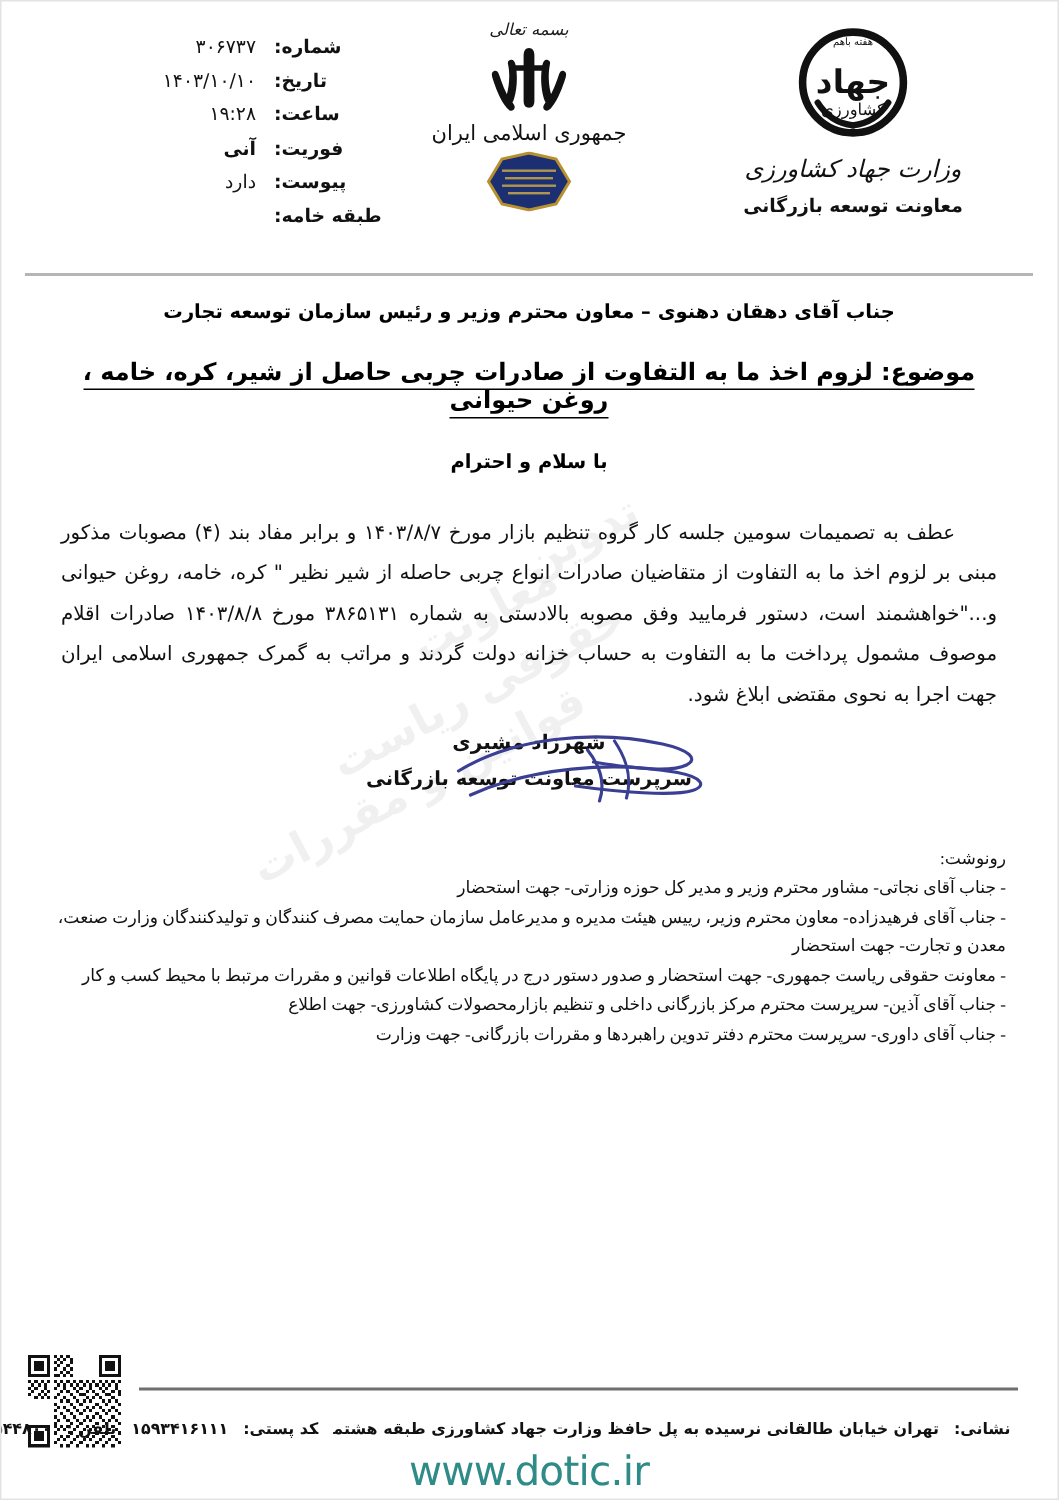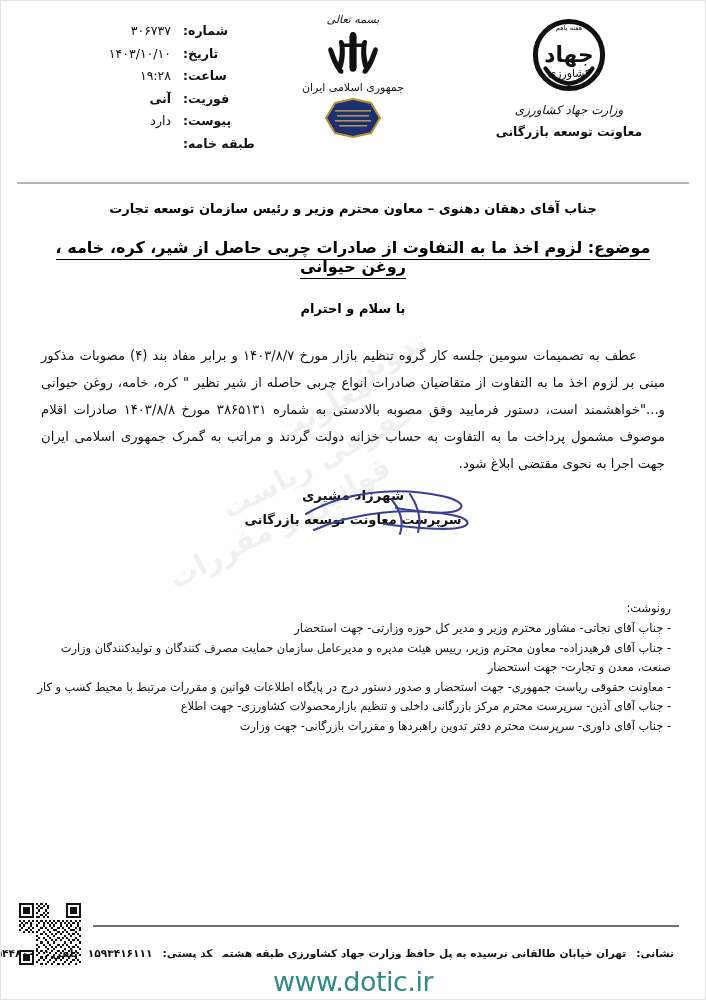--- a/index.html
+++ b/index.html
@@ -95,21 +95,21 @@
     font-size: 11px;
     color: #1a1a1a;
     margin-top: 2px;
     font-style: italic;
   }
   .iran-emblem {
     margin: 2px auto 0;
     display: block;
   }
   .emblem-caption {
-    font-size: 11px;
+    font-size: 14px;
     color: #111;
     margin-top: 1px;
     letter-spacing: 0.2px;
   }
   .seal-badge {
     margin: 4px auto 0;
     width: 62px;
     height: 40px;
     position: relative;
   }
@@ -122,21 +122,21 @@
     width: 180px;
     text-align: center;
   }
   .jahad-logo {
     width: 86px;
     height: 84px;
     margin: 0 auto;
     display: block;
   }
   .ministry-name {
-    font-size: 12px;
+    font-size: 16px;
     color: #111;
     margin-top: 6px;
     font-style: italic;
     letter-spacing: 0.2px;
   }
   .ministry-dept {
     font-size: 12.5px;
     font-weight: 700;
     color: #111;
     margin-top: 7px;
@@ -235,25 +235,26 @@
     width: 230px;
     height: 78px;
     z-index: 2;
     pointer-events: none;
   }
 
   
   .cc {
     position: absolute;
     z-index: 2;
-    top: 600px;
+    top: 564px;
     right: 34px;
     left: 34px;
     text-align: right;
     direction: rtl;
+    font-family: Liberation Serif, serif;
   }
   .cc-label {
     font-size: 11.4px;
     color: #111;
     margin-bottom: 4px;
   }
   .cc-item {
     font-size: 11.4px;
     color: #111;
     line-height: 1.72;

